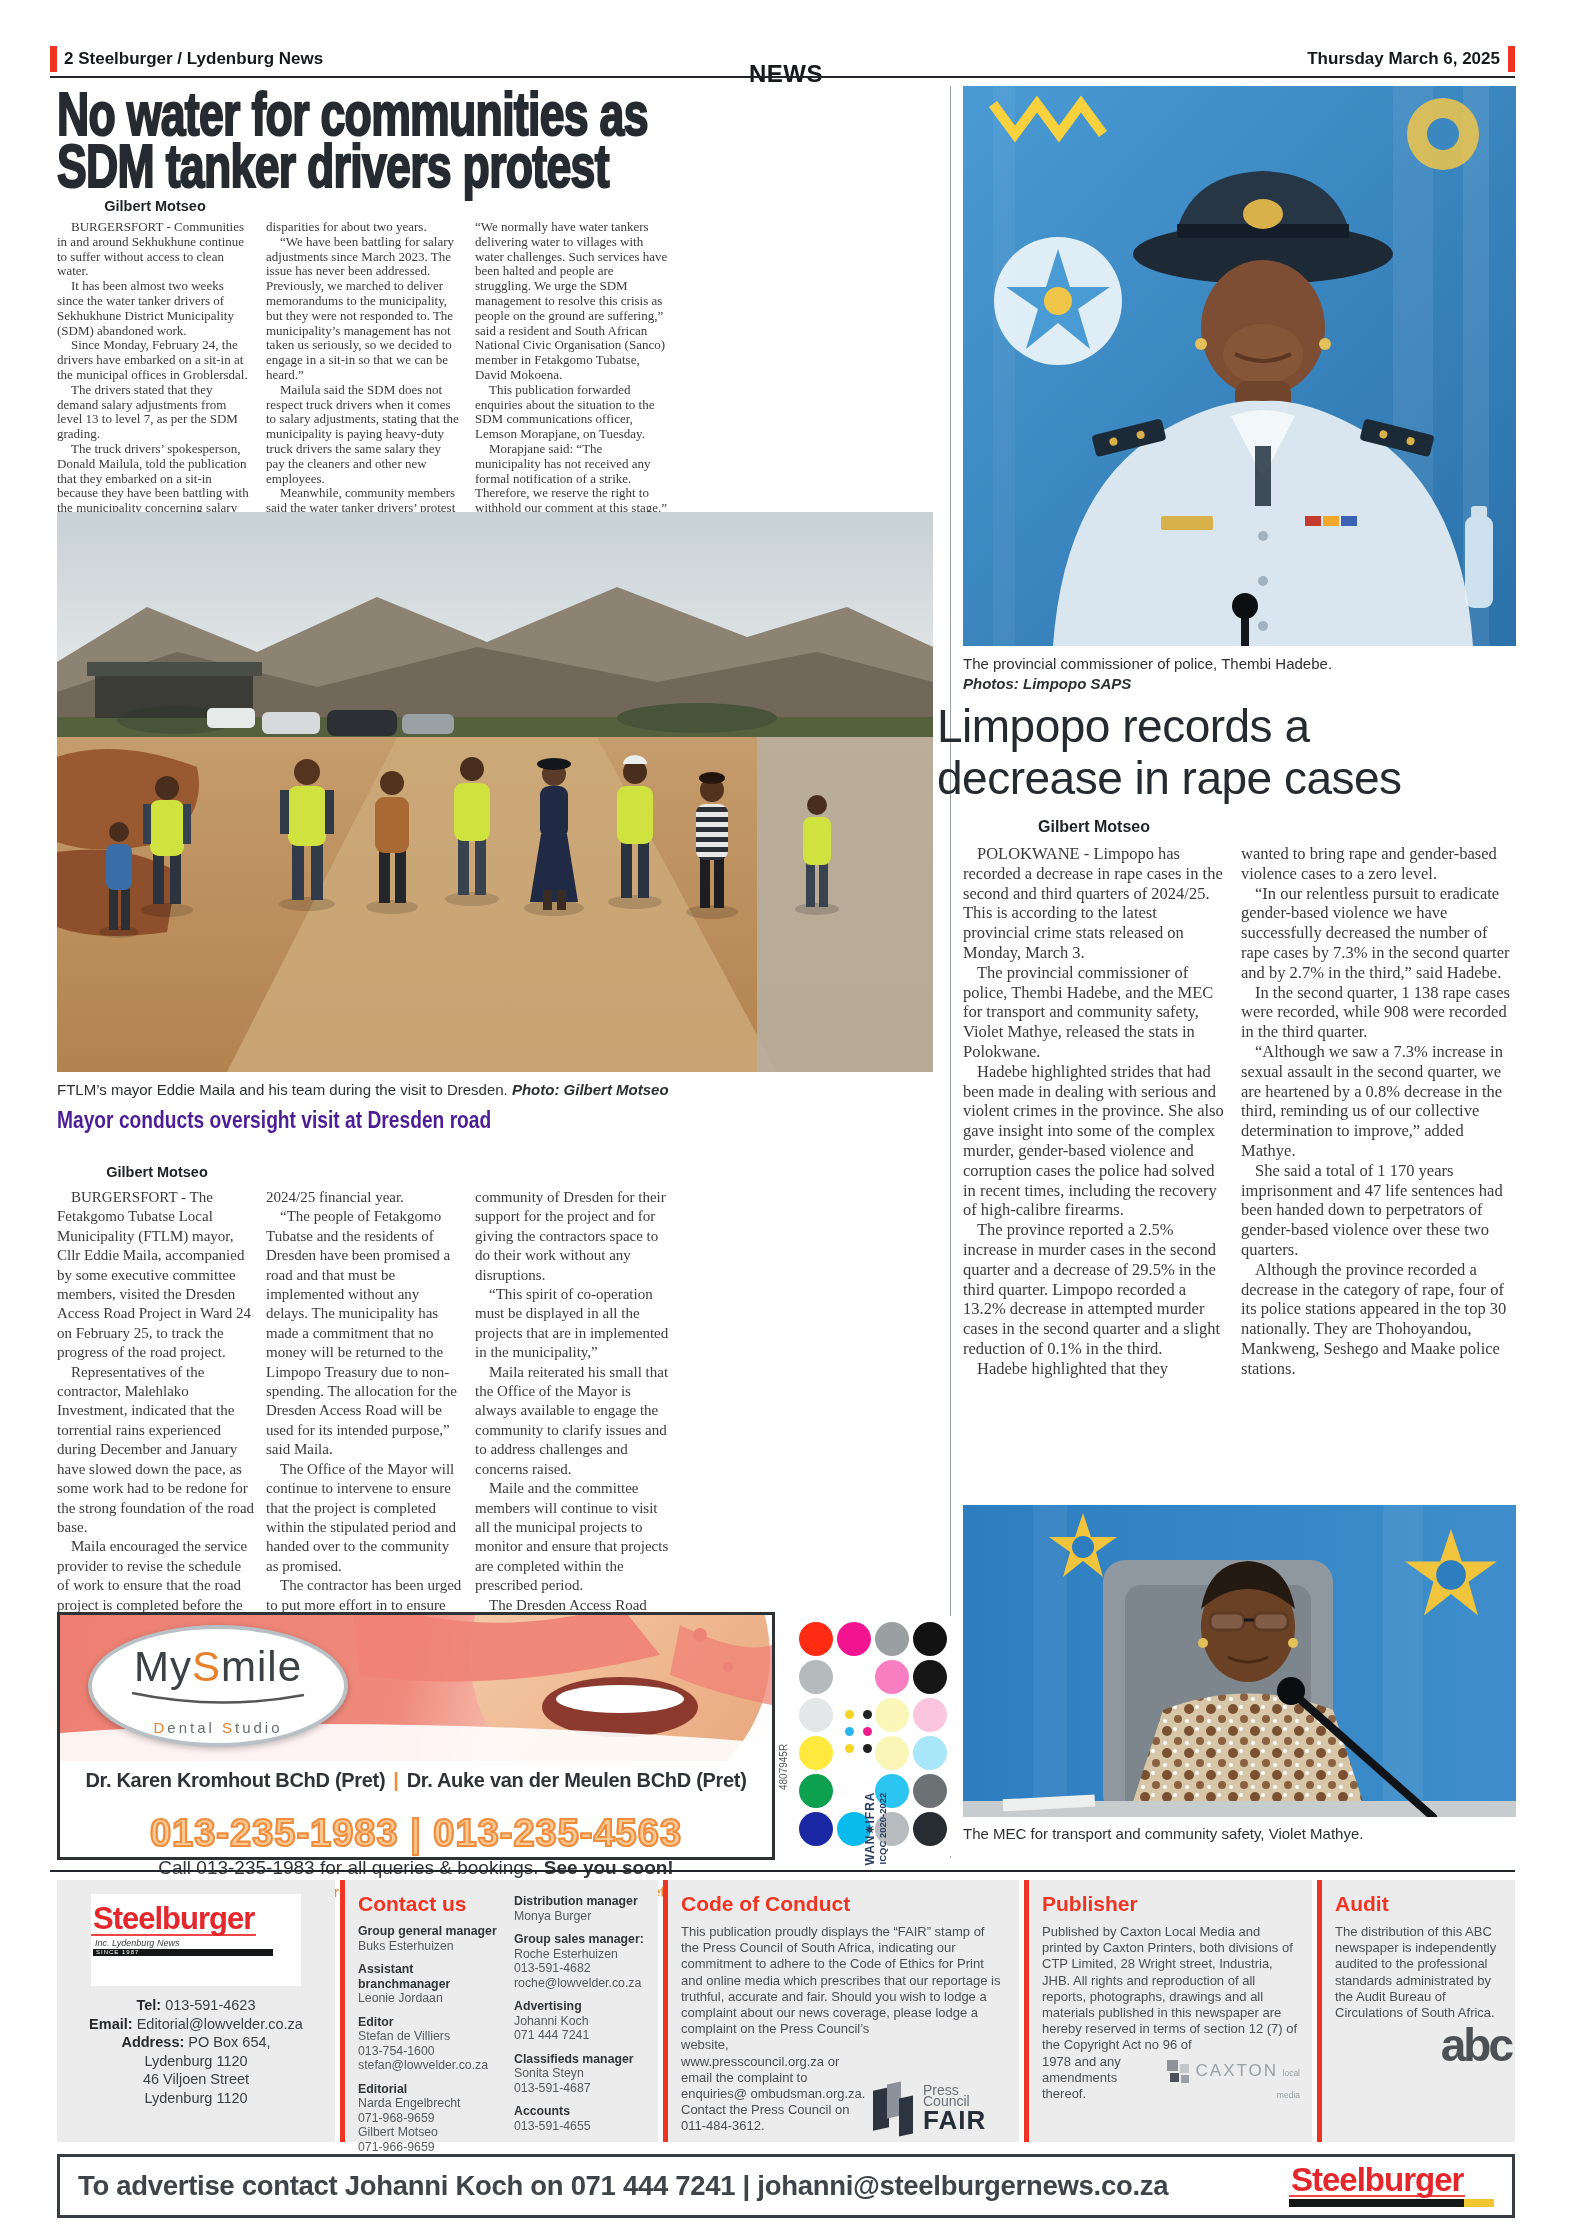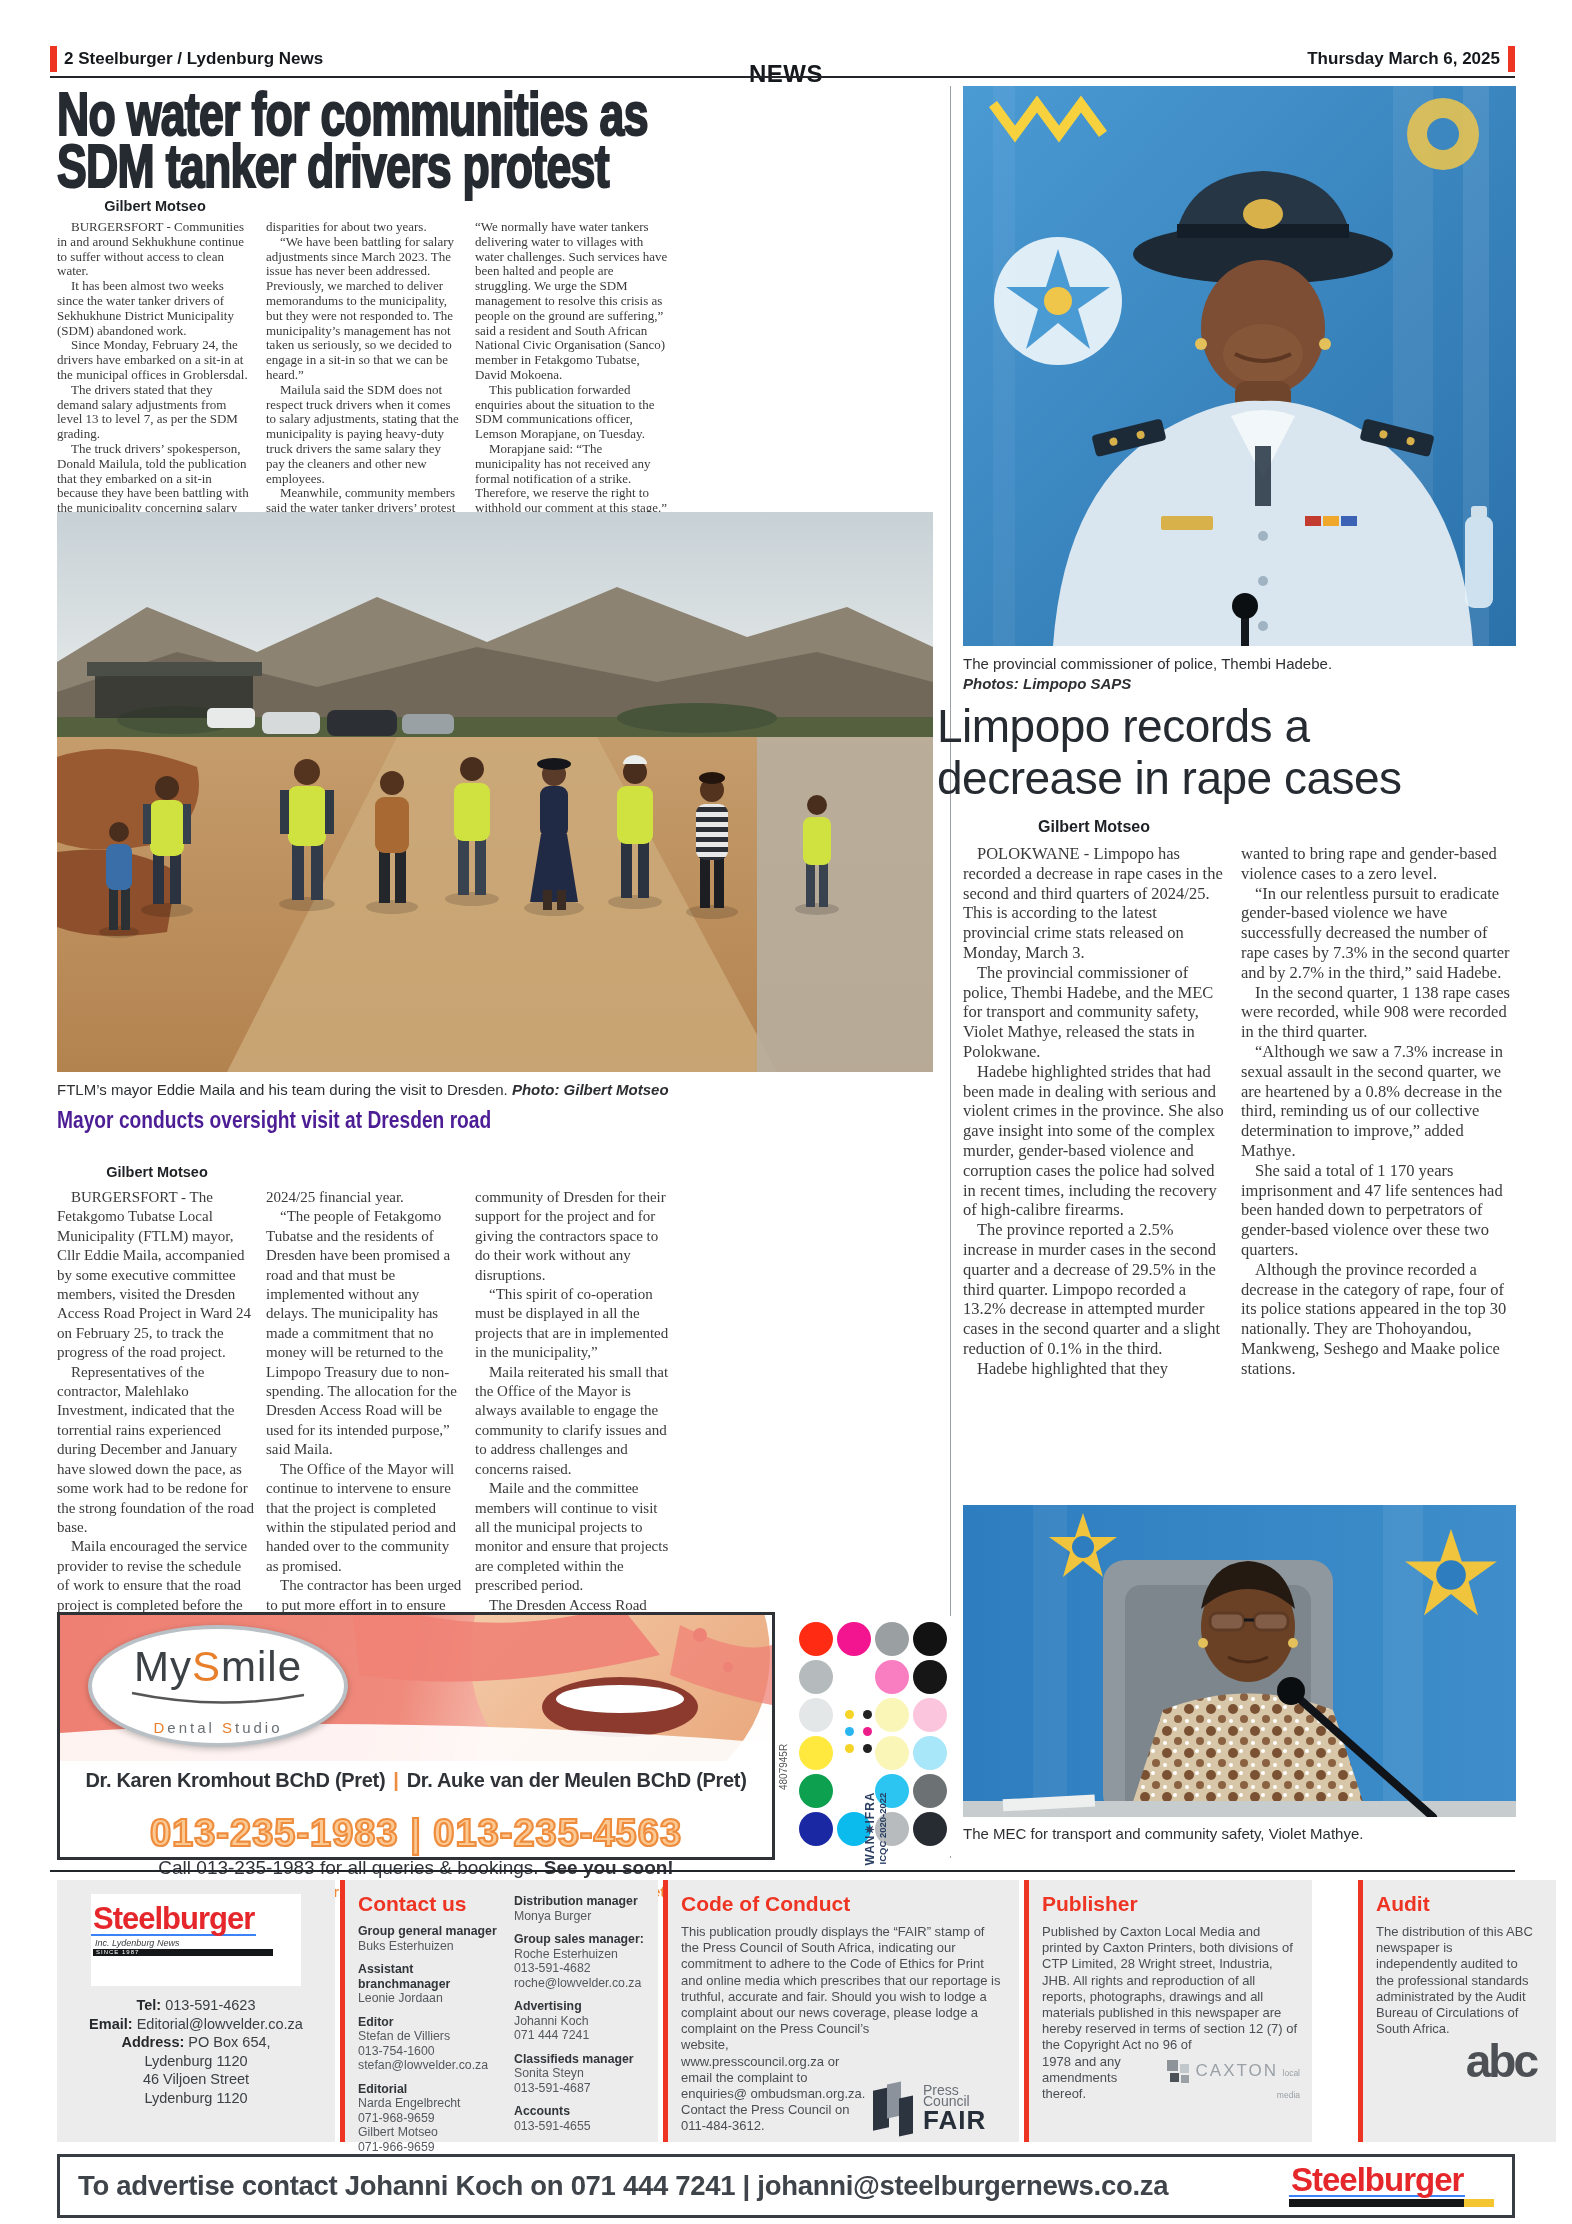--- a/index.html
+++ b/index.html
@@ -72,21 +72,21 @@
   
   .fbox { background:#ececec; top:1880px; height:262px; }
   .fbar { position:absolute; left:0; top:0; width:5px; height:100%; background:#ee3524; }
   .fhead { color:#ee3524; font-weight:bold; font-size:21px; margin-bottom:8px; }
   .fbody { font-size:13px; line-height:16.2px; color:#4a4e52; }
   .entry { margin-bottom:9px; }
   .elabel { font-weight:bold; font-size:12.3px; color:#323539; line-height:14.5px; }
   .eline { font-size:12.3px; color:#55595d; line-height:14.5px; }
   .logo-box { background:#fff; width:210px; height:92px; margin:0 auto; padding-top:10px; text-align:left; }
   .sb-red { font-weight:900; font-size:31px; color:#e5262a; letter-spacing:-1px; line-height:30px;
-            border-bottom:2px solid #3b82f6; display:inline-block; padding:0 2px; }
+            border-bottom:2px solid #ef4444; display:inline-block; padding:0 2px; }
   .sb-sub { font-size:9px; font-style:italic; color:#3a3d40; margin:2px 0 1px 4px; }
   .sb-bar { background:#141618; height:7px; width:180px; margin-left:2px; color:#fff; font-size:6px;
             line-height:7px; padding-left:3px; letter-spacing:1px; }
   .contact-lines { text-align:center; font-size:14.5px; line-height:18.5px; color:#3c4044; margin-top:10px; }
   .contact-lines b { color:#26292c; }
 
   .fair { display:flex; align-items:center; }
   .fair-mark { position:relative; width:42px; height:52px; margin-right:8px; }
   .fair-mark i { position:absolute; display:block; }
   .fair-p1 { left:0; top:6px; width:16px; height:40px; background:#2c3440; transform:skewY(-12deg); }
@@ -612,21 +612,21 @@
           <i style="left:0;top:0;width:11px;height:11px;background:#8d9399;"></i>
           <i style="left:13px;top:4px;width:9px;height:9px;background:#c2c7cb;"></i>
           <i style="left:3px;top:13px;width:9px;height:9px;background:#4c5258;"></i>
           <i style="left:14px;top:15px;width:8px;height:8px;background:#9aa0a6;"></i>
         </span><span class="caxton-word">CAXTON</span>
         <span class="caxton-sub">local media</span>
       </div>
     </div>
   </div>
 
-  <div class="abs fbox" style="left:1358px; width:198px; padding:12px 20px 12px 18px;">
+  <div class="abs fbox" style="left:1317px; width:198px; padding:12px 4px 12px 18px;">
     <div class="fbar"></div>
     <div class="fhead">Audit</div>
     <div class="fbody">The distribution of this ABC newspaper is independently audited to the professional standards administrated by the Audit Bureau of Circulations of South Africa.</div>
     <div style="text-align:right; margin-top:4px;">
       <span class="abc-logo">abc</span>
     </div>
   </div>
 
   <div class="abs banner" style="left:57px; top:2154px; width:1458px; height:64px;">
     <div class="banner-text">To advertise contact Johanni Koch on 071 444 7241 | johanni@steelburgernews.co.za</div>

